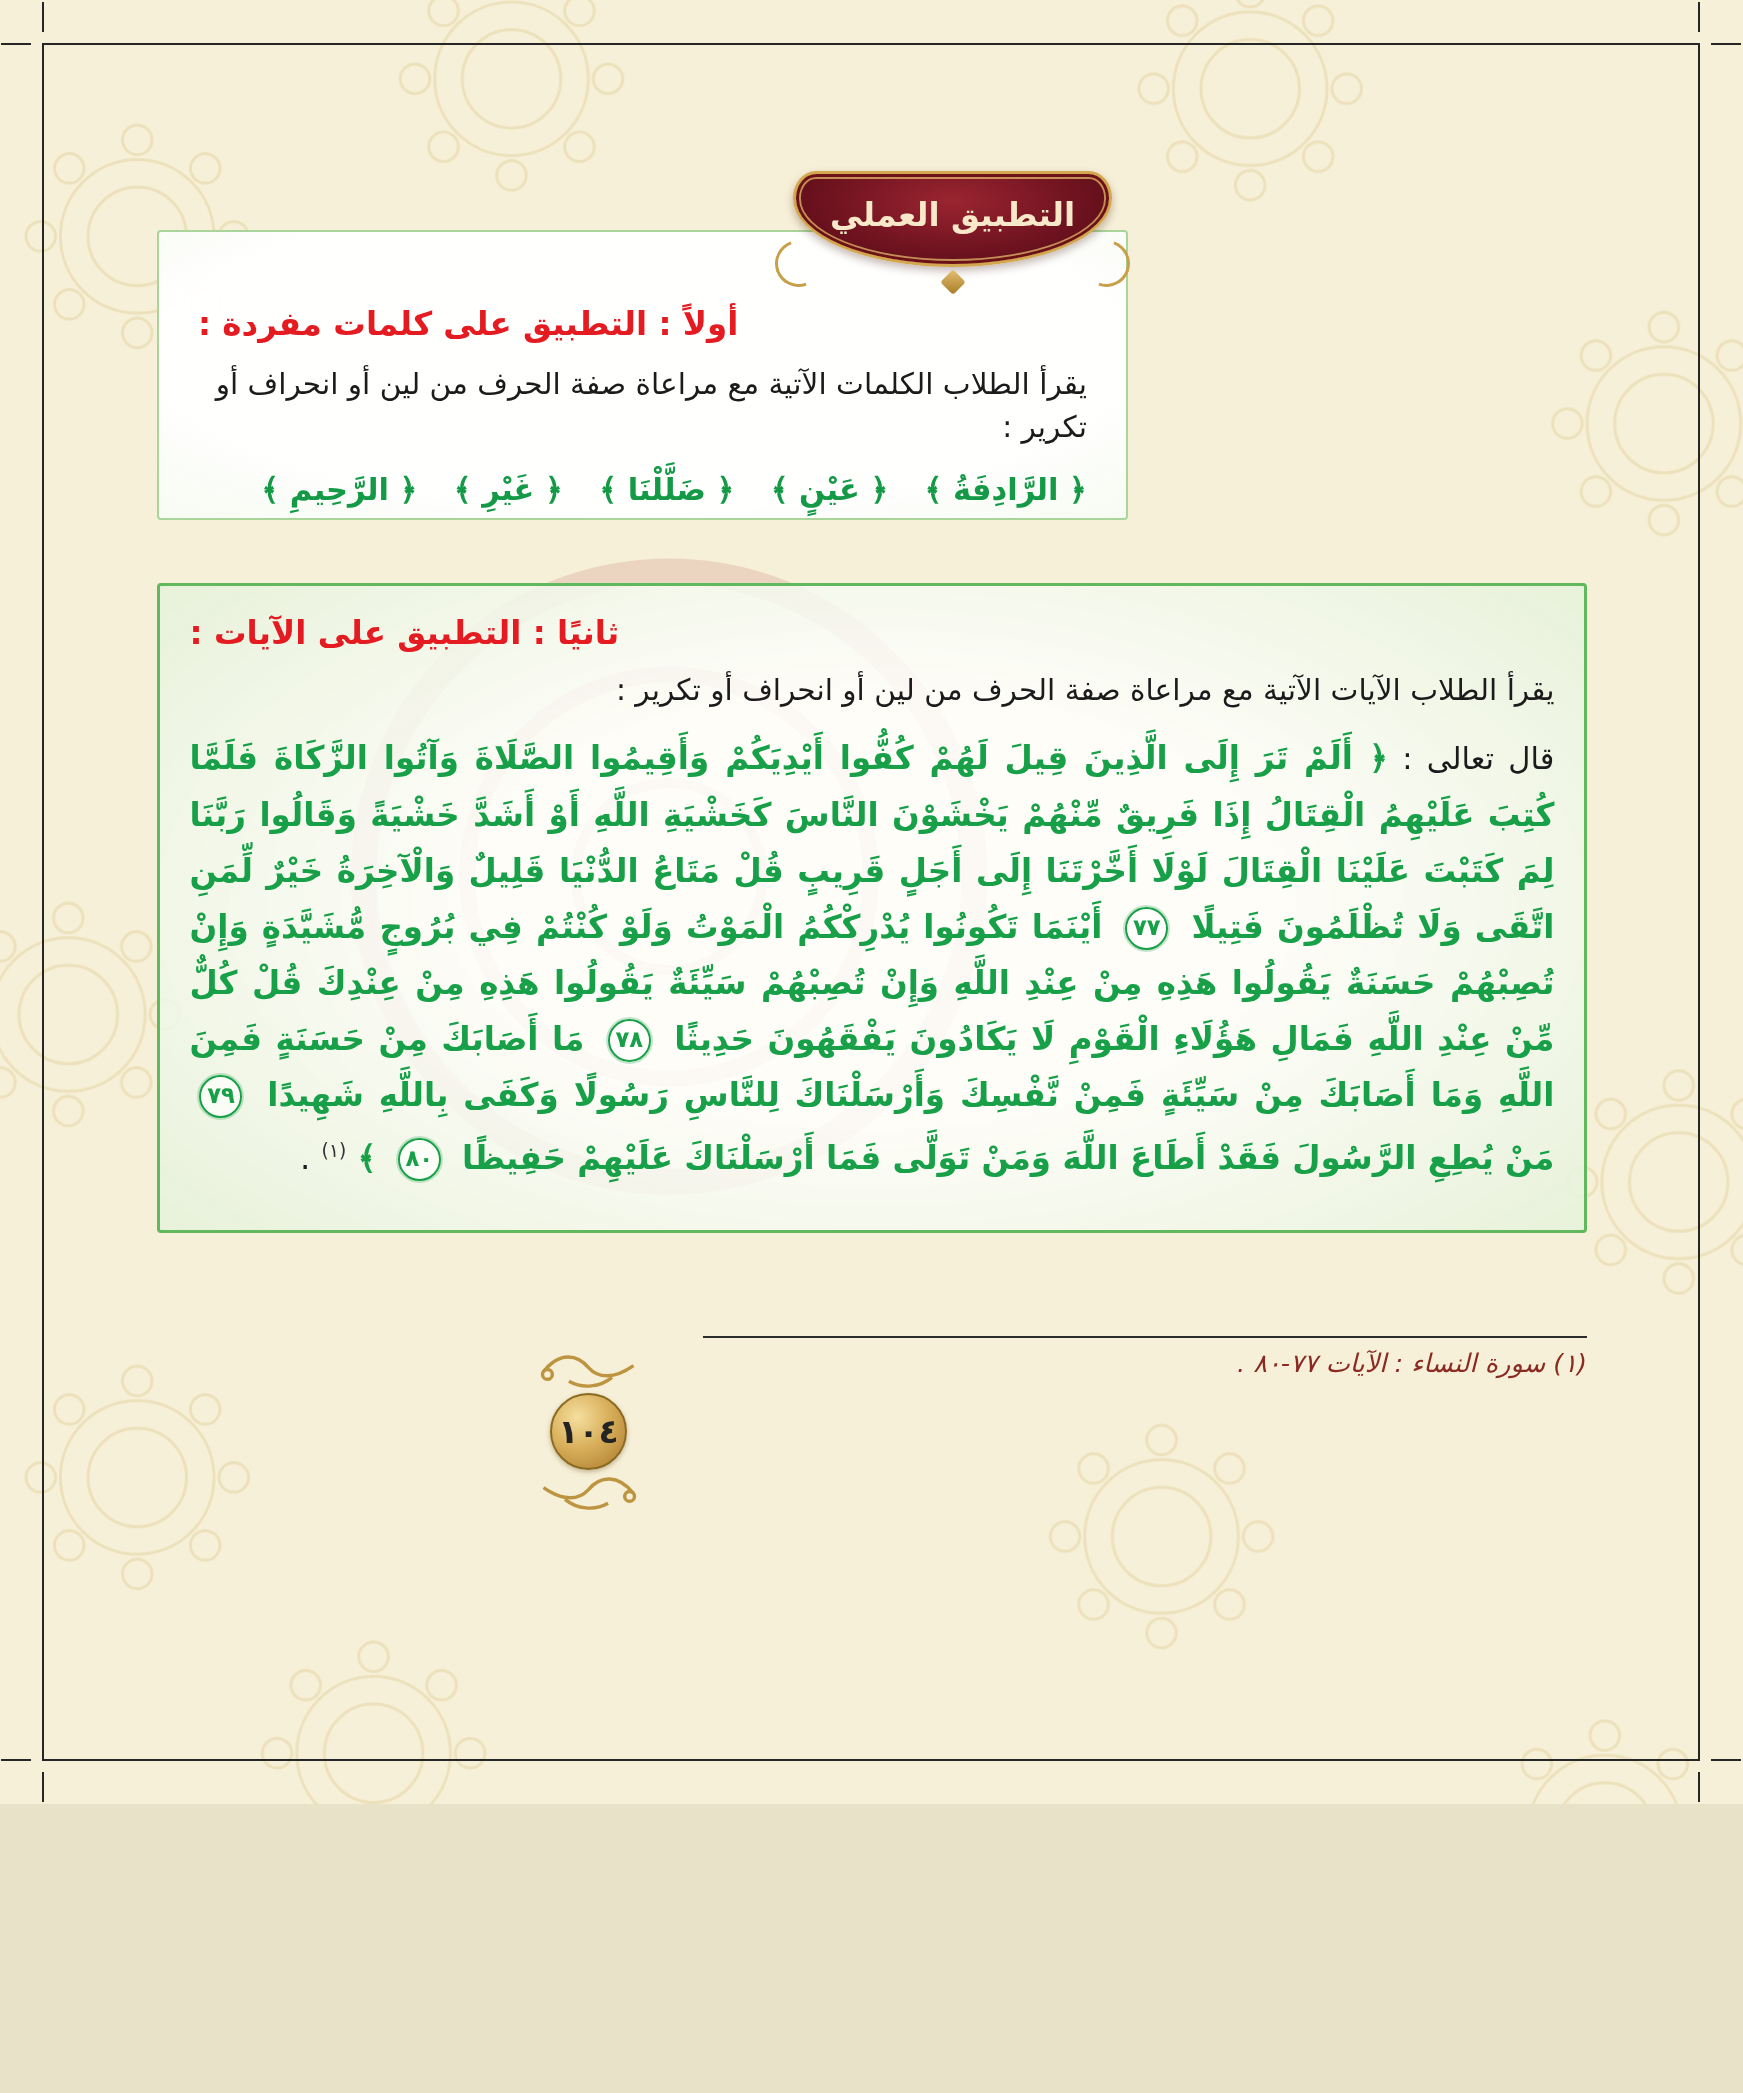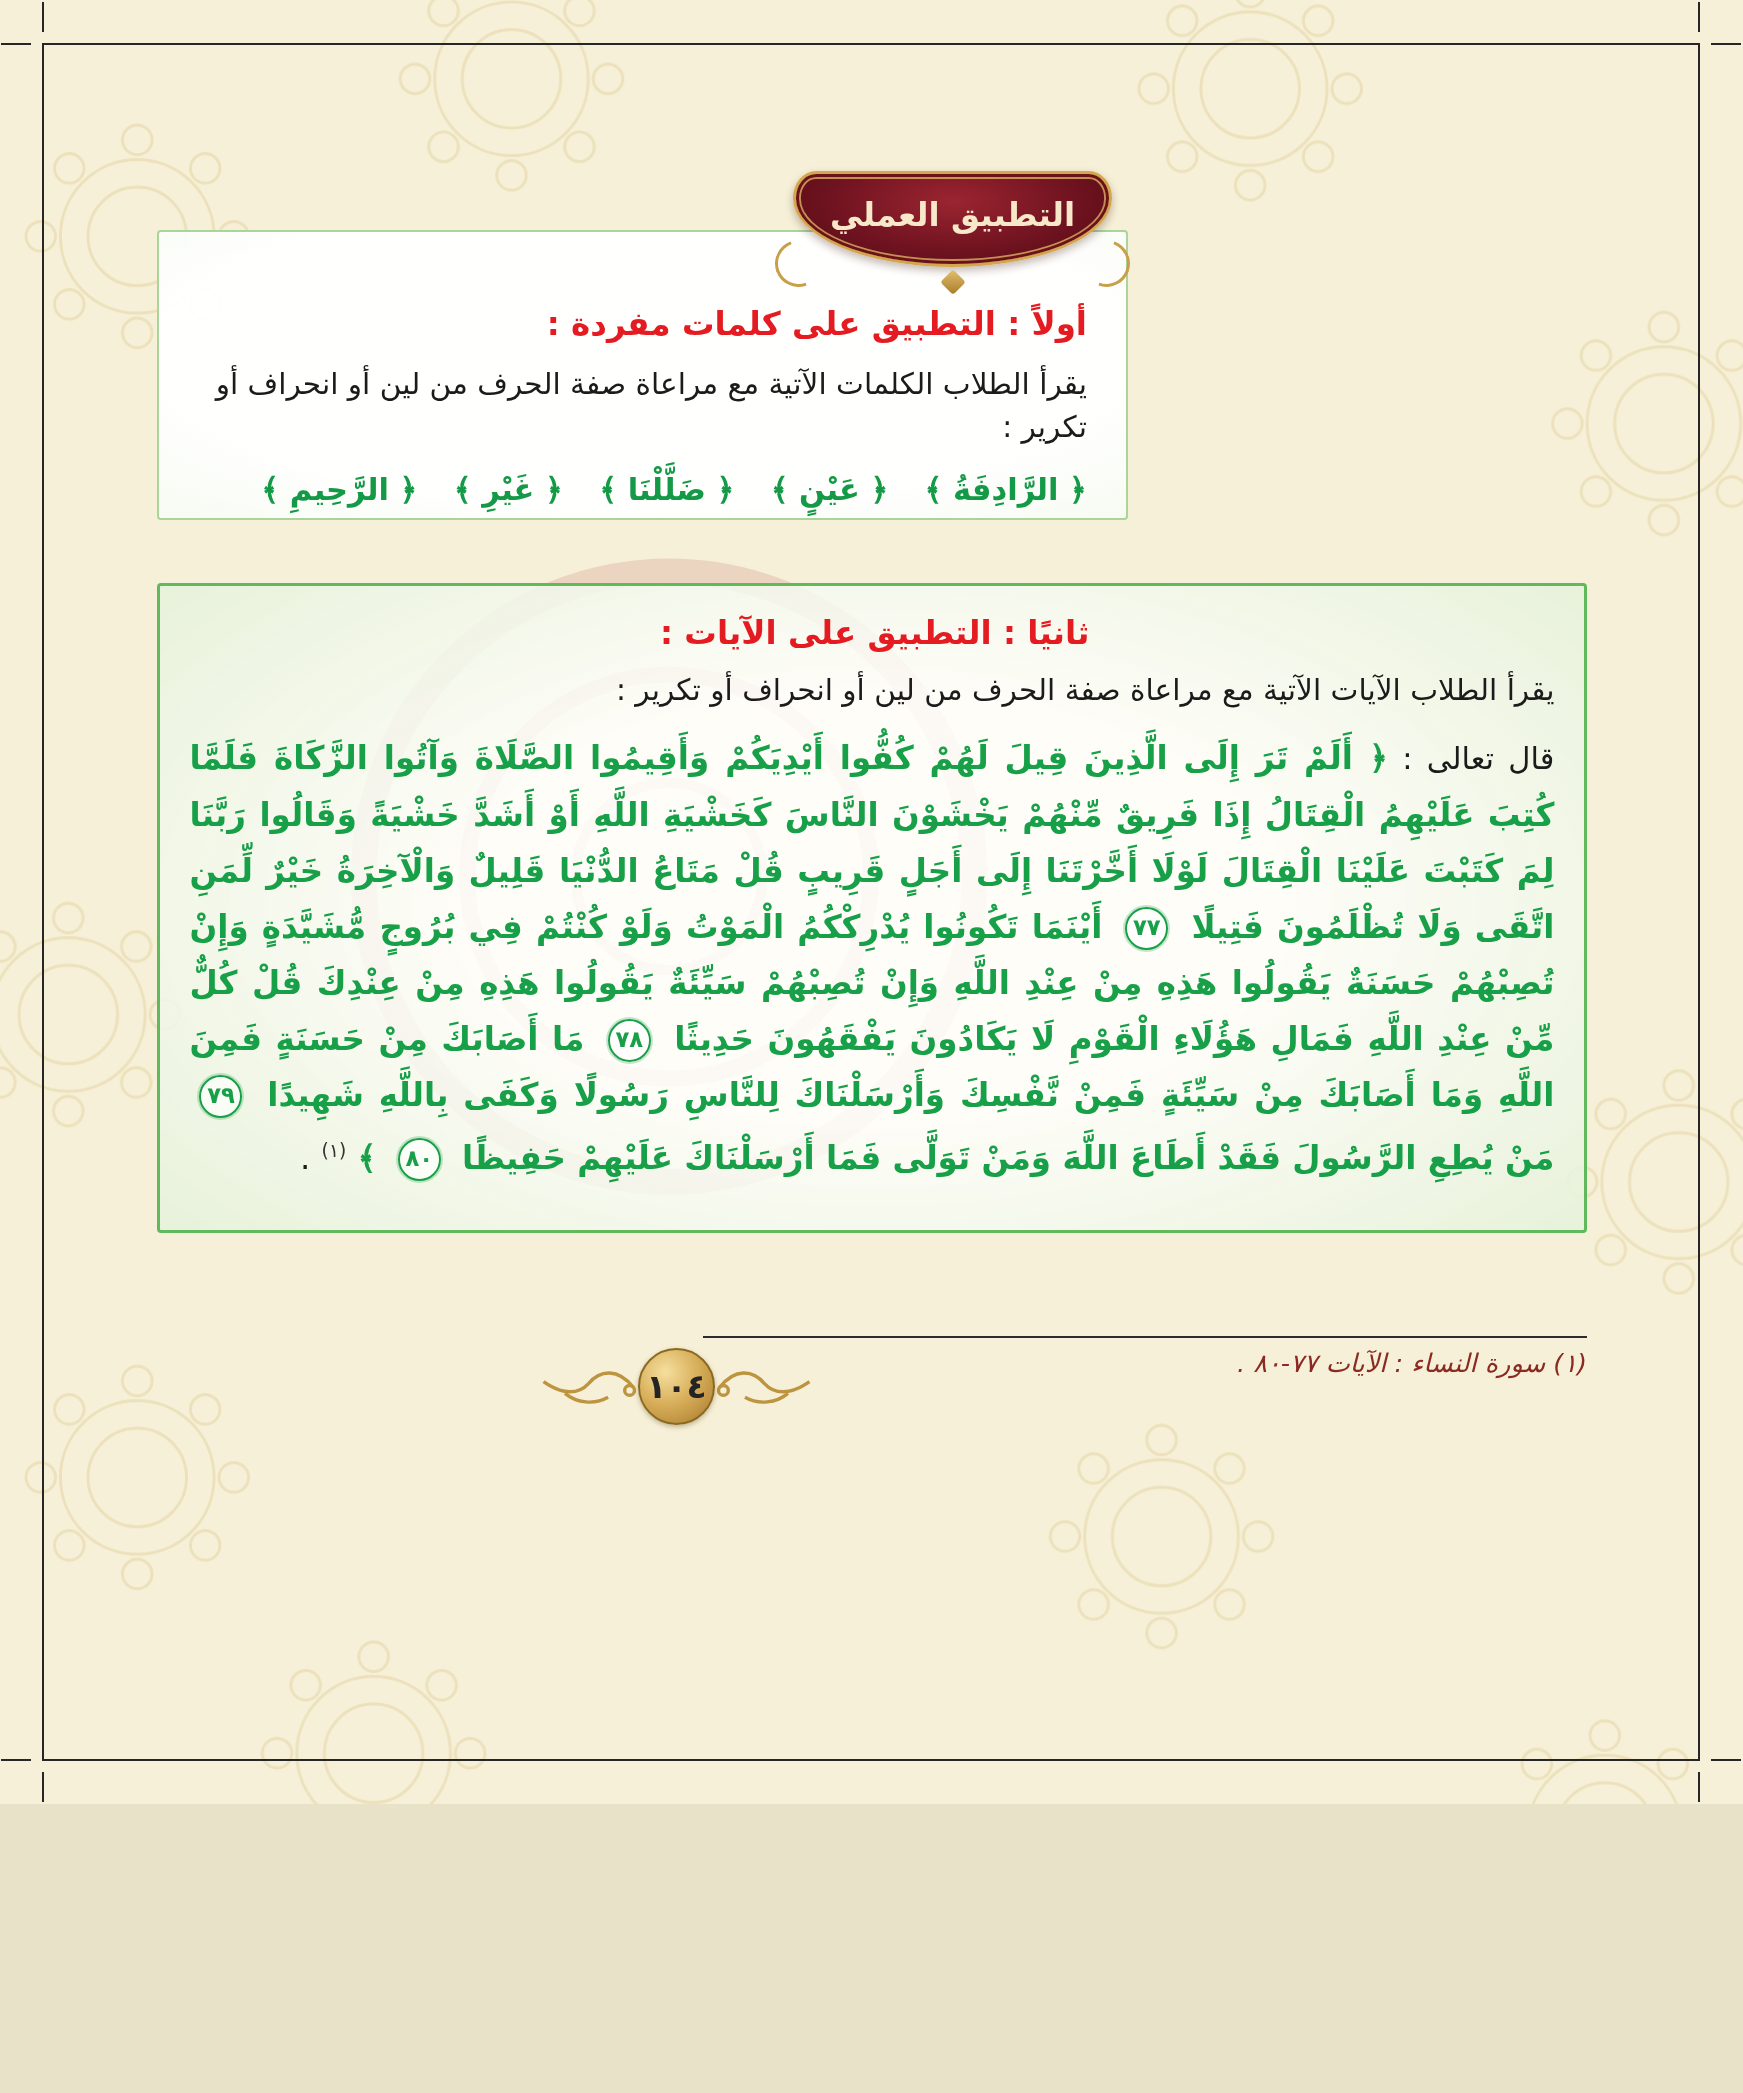--- a/index.html
+++ b/index.html
@@ -46,21 +46,21 @@
     background:radial-gradient(120% 130% at 50% 42%, rgba(255,255,255,.96) 42%, rgba(228,242,216,.95) 100%);
     direction:rtl;padding:73px 39px 0 39px;overflow:hidden;
   }
   .box2{
     position:absolute;left:158px;top:583px;width:1430px;height:650px;z-index:2;
     border:3px solid #61b95e;border-radius:3.9px;box-sizing:border-box;
     background:radial-gradient(95% 110% at 50% 50%, rgba(255,255,255,.82) 30%, rgba(212,233,193,.92) 100%);
     direction:rtl;padding:27.6px 29.6px 0 29.6px;overflow:hidden;
   }
   .sec-heading{
-    color:#e41b21;font-size:32.5px;font-weight:bold;margin:0 0 19.7px 0;text-align:right;
+    color:#e41b21;font-size:32.5px;font-weight:bold;margin:0 0 19.7px 0;text-align:left;
   }
   .box2 .sec-heading{padding-right:465px;margin-bottom:17.7px;}
   .sec-intro{
     color:#1b1b1b;font-size:29.6px;margin:0 0 17.7px 0;text-align:right;line-height:43px;
   }
   .words-line{
     color:#149a47;font-size:30.5px;font-weight:bold;text-align:right;margin:7.9px 0 0 0;line-height:47px;
   }
   .qword{margin-left:25.6px;}
 
@@ -81,21 +81,21 @@
   .end-dot{color:#1b1b1b;font-weight:normal;}
 
   
   .footnote-rule{position:absolute;left:704px;top:1336px;width:884px;height:0;border-top:2px solid #2c2c2c;z-index:2;}
   .footnote-text{
     position:absolute;right:156px;top:1348px;z-index:2;direction:rtl;
     color:#8a2a22;font-size:25.6px;font-style:italic;
   }
 
   
-  .page-medallion{position:absolute;left:540px;top:1348px;z-index:3;display:flex;align-items:center;}
+  .page-medallion{position:absolute;left:540px;top:1348px;z-index:3;display:flex;align-items:center;flex-direction:column;}
   .medal-circle{
     width:73px;height:73px;border-radius:50%;
     background:radial-gradient(circle at 35% 30%, #f5df9e, #d9b05c 45%, #a8782a 100%);
     border:2px solid #8a6a20;display:flex;align-items:center;justify-content:center;
     color:#242424;font-size:33px;font-weight:bold;
     box-shadow:0 2px 4.9px rgba(90,60,10,.35);
   }
   .flourish{display:block;}
 
   

